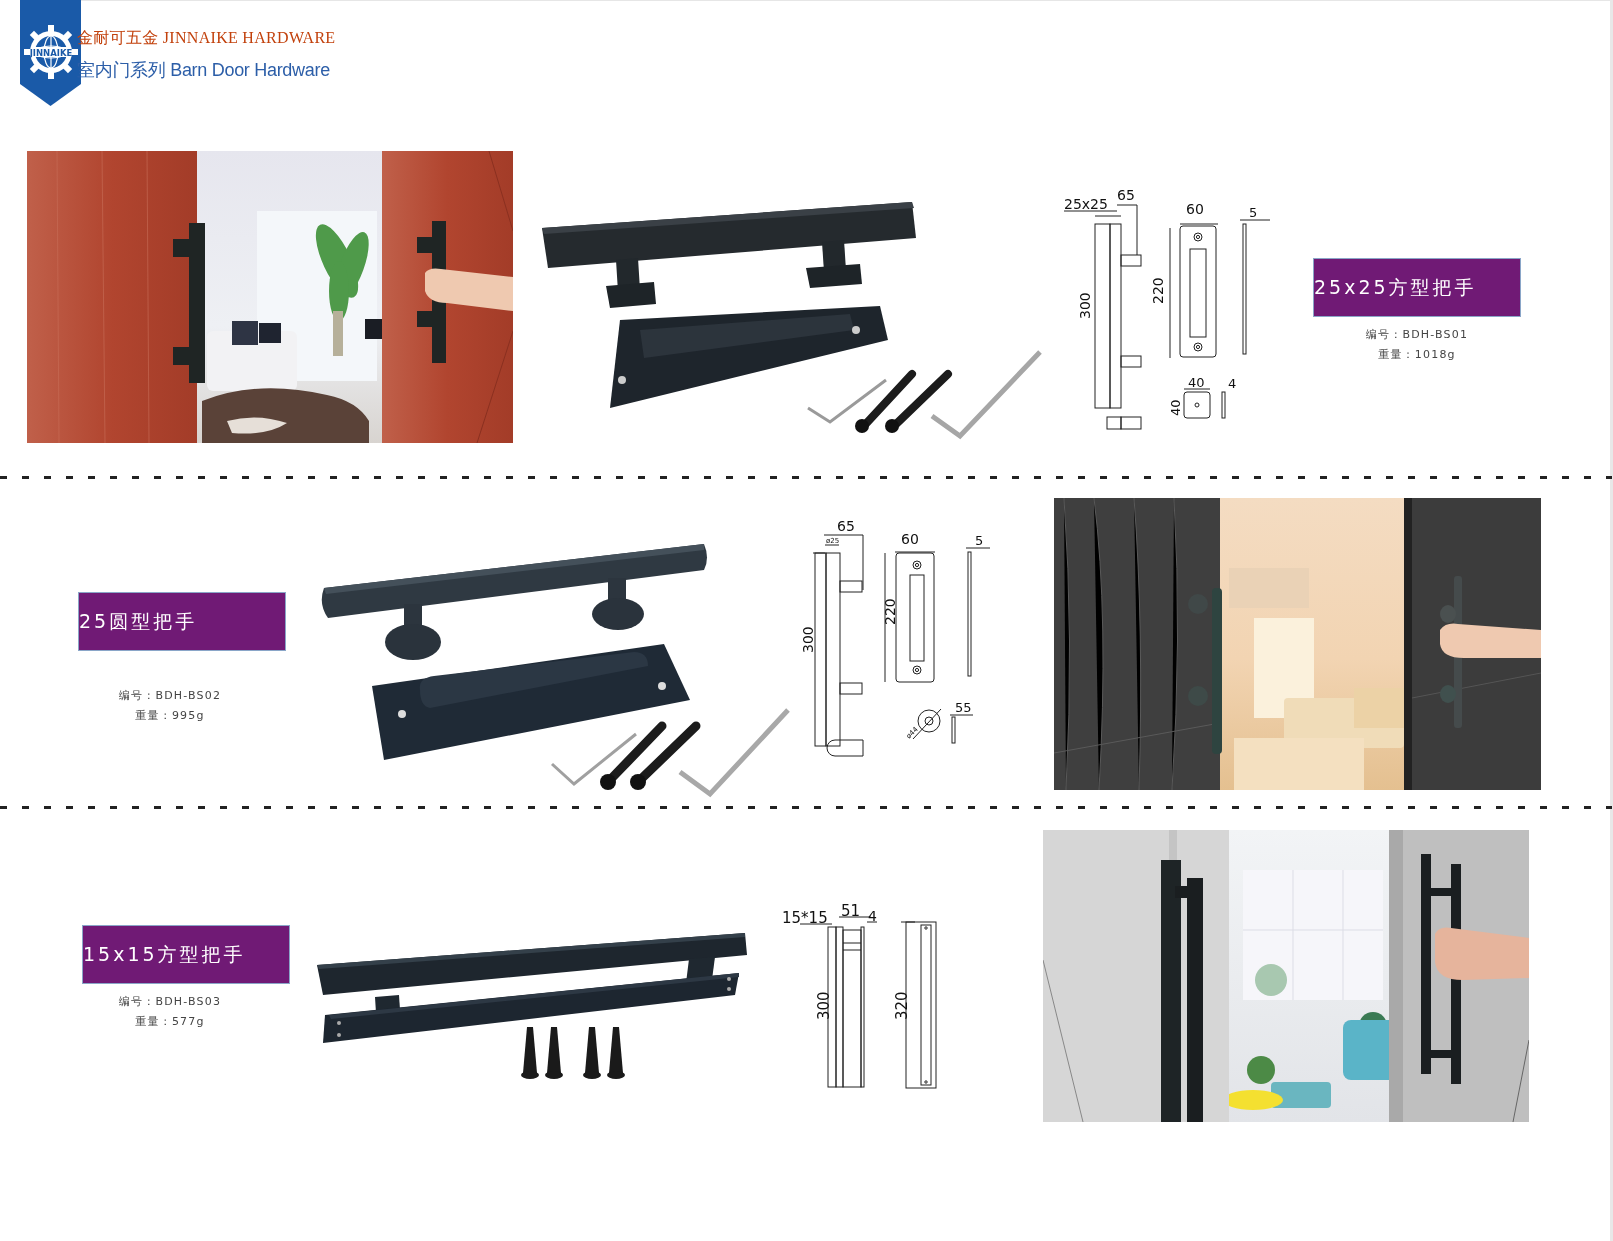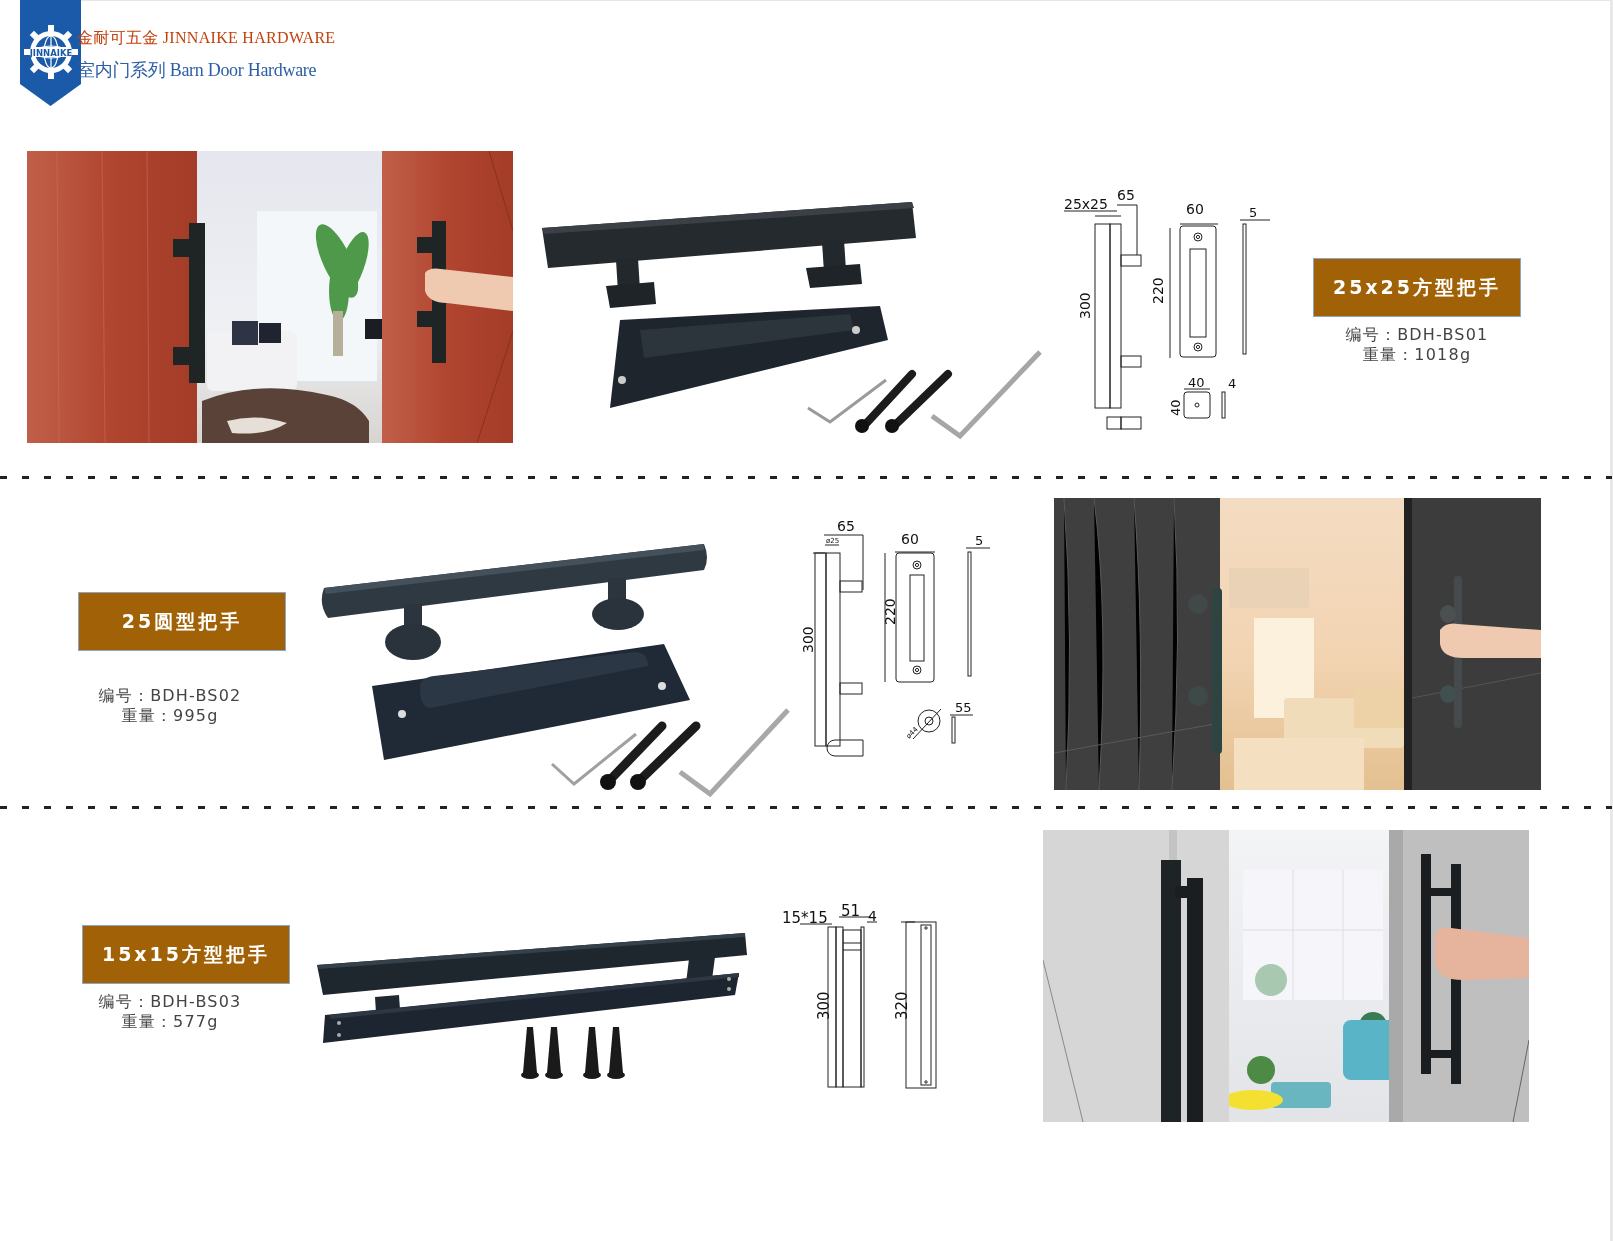--- a/index.html
+++ b/index.html
@@ -3,26 +3,26 @@
 <meta charset="utf-8">
 <style>
   html,body{margin:0;padding:0;background:#fff;}
   body{width:1613px;height:1241px;position:relative;overflow:hidden;font-family:"DejaVu Sans","Liberation Sans",sans-serif;color:#333;}
   .abs{position:absolute;}
   .edge-right{left:1610px;top:0;width:3px;height:1241px;background:#e8e8e8;}
   .edge-top{left:60px;top:0;width:1550px;height:1px;background:#e6e6e6;}
   
   .logo-ribbon{left:0;top:0;width:73px;height:106px;margin-left:20px;}
   .brand-line1{left:77px;top:28px;font-family:Liberation Serif, serif;font-size:16px;color:#c2410c;letter-spacing:0.3px;white-space:nowrap;}
-  .brand-line2{left:77px;top:58px;font-family:Liberation Serif, serif;font-size:18px;color:#2c5ea8;white-space:nowrap;letter-spacing:-0.3px;}
+  .brand-line2{left:77px;top:58px;font-family:Liberation Sans, sans-serif;font-size:18px;color:#2c5ea8;white-space:nowrap;letter-spacing:-0.3px;}
   
   .dash-line{left:0;width:1612px;height:3px;background-image:linear-gradient(to right,#222 0,#222 7px,transparent 7px,transparent 22px);background-size:22px 3px;background-repeat:repeat-x;}
   
-  .label-box{background:#a16207;border:1px solid #8aa6c8;color:#fff;display:flex;align-items:center;justify-content:center;font-size:19px;letter-spacing:3px;box-sizing:border-box;font-weight:bold;}
-  .meta{font-size:16px;color:#444;letter-spacing:1.2px;line-height:20px;text-align:center;white-space:nowrap;}
+  .label-box{background:#701a75;border:1px solid #8aa6c8;color:#fff;display:flex;align-items:center;font-size:19px;letter-spacing:3px;box-sizing:border-box;}
+  .meta{font-size:11px;color:#444;letter-spacing:1.2px;line-height:20px;text-align:center;white-space:nowrap;}
   
   .photo{overflow:hidden;}
   
   svg text{font-family:"DejaVu Sans","Liberation Sans",sans-serif;fill:#111;}
 </style>
 </head>
 <body>
 
 <div class="abs edge-top"></div>
 <div class="abs edge-right"></div>

